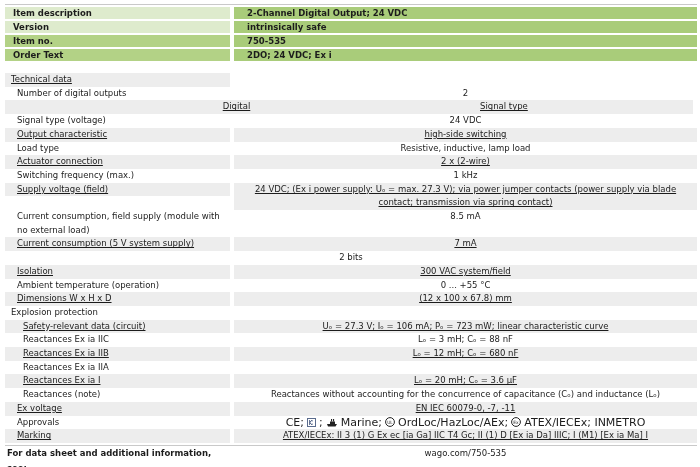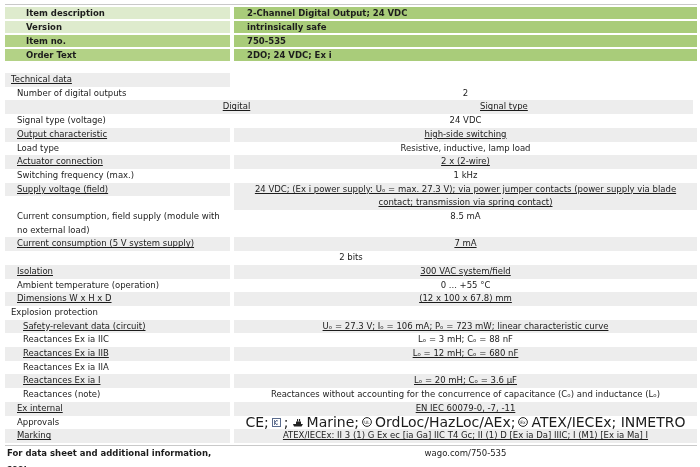--- a/index.html
+++ b/index.html
@@ -2,39 +2,39 @@
 <html><head>
 <meta charset="utf-8">
 <style>
   html,body{margin:0;padding:0;background:#ffffff;}
   body{width:700px;height:467px;overflow:hidden;
        font-family:"DejaVu Sans","Liberation Sans",sans-serif;
        color:#1c1c1c;-webkit-font-smoothing:antialiased;}
   .sheet{padding:4px 3px 0 5px;}
   .topline{border-top:1px solid #c9c9c9;margin-bottom:2px;}
   .r{display:flex;align-items:flex-start;}
-  .lab{width:225px;flex:0 0 225px;margin-right:4px;padding-left:21px;box-sizing:border-box;}
+  .lab{width:225px;flex:0 0 225px;margin-right:4px;padding-left:8px;box-sizing:border-box;}
   .val{flex:1;text-align:center;padding:0 4px;box-sizing:border-box;}
   .cell{font-size:8.5px;line-height:13.7px;}
   
   .hdr .r{margin-bottom:2px;}
   .hdr .cell{line-height:12px;font-weight:bold;}
   .hdr .val{text-align:left;background:#a9cc7a;padding-left:13px;}
   .lab.lt{background:#deebcd;}
   .lab.md{background:#b3d286;}
   .spacer{height:10px;}
   
   .main .r{min-height:13.7px;}
   .main .r.g .lab,.main .r.g .val{background:#ededed;text-decoration:underline;}
   .lab.i0{padding-left:6px;}
   .lab.i1{padding-left:12px;}
   .lab.i2{padding-left:18px;}
   .main .r{margin-bottom:0;}
   .approvals-val{display:flex;justify-content:center;align-items:center;gap:3px;}
-  .approvals-val .txt{font-size:14px;line-height:13.7px;white-space:nowrap;}
+  .approvals-val .txt{font-size:11px;line-height:13.7px;white-space:nowrap;}
   .mini-icon{display:inline-flex;align-items:center;}
   
   .footer{border-top:1px solid #c9c9c9;margin-top:2px;display:flex;align-items:flex-start;}
   .footer .lab{font-weight:bold;padding-left:2px;}
   .footer .cell{line-height:15px;}
   .wago-link{color:#1c1c1c;text-decoration:none;}
 </style>
 </head>
 <body>
 
@@ -144,21 +144,21 @@
     </div>
     <div class="r g">
       <div class="cell lab i2">Reactances Ex ia I</div>
       <div class="cell val">Lₒ = 20 mH; Cₒ = 3.6 µF</div>
     </div>
     <div class="r">
       <div class="cell lab i2">Reactances (note)</div>
       <div class="cell val">Reactances without accounting for the concurrence of capacitance (Cₒ) and inductance (Lₒ)</div>
     </div>
     <div class="r g">
-      <div class="cell lab i1">Ex internal</div>
+      <div class="cell lab i1">Ex voltage</div>
       <div class="cell val">EN IEC 60079-0, -7, -11</div>
     </div>
 
     <div class="r">
       <div class="cell lab i1">Approvals</div>
       <div class="cell val approvals-val">
         <span class="txt">CE;</span>
         <span class="mini-icon">
           <svg width="9" height="9" viewBox="0 0 9 9">
               <rect x="0.5" y="0.5" width="8" height="8" fill="none" stroke="#5a6b8c"></rect>

